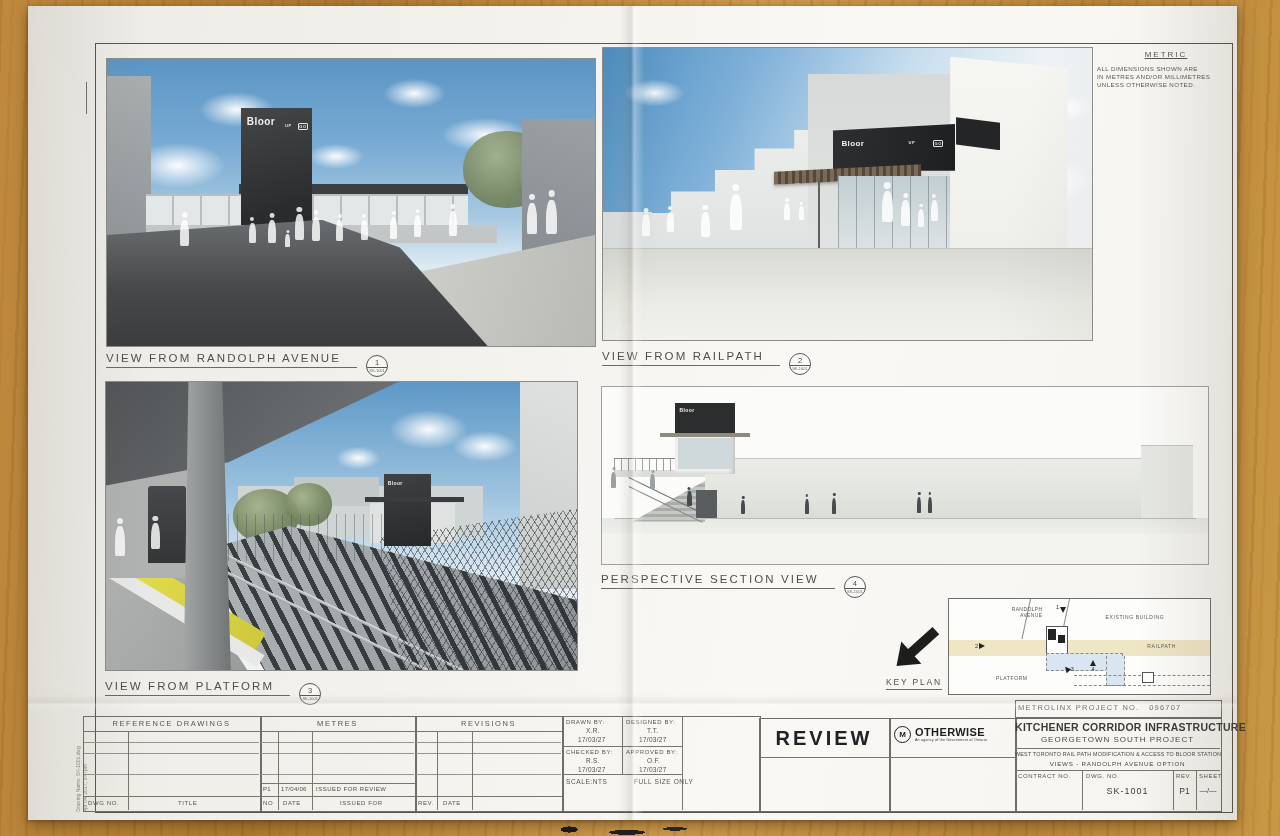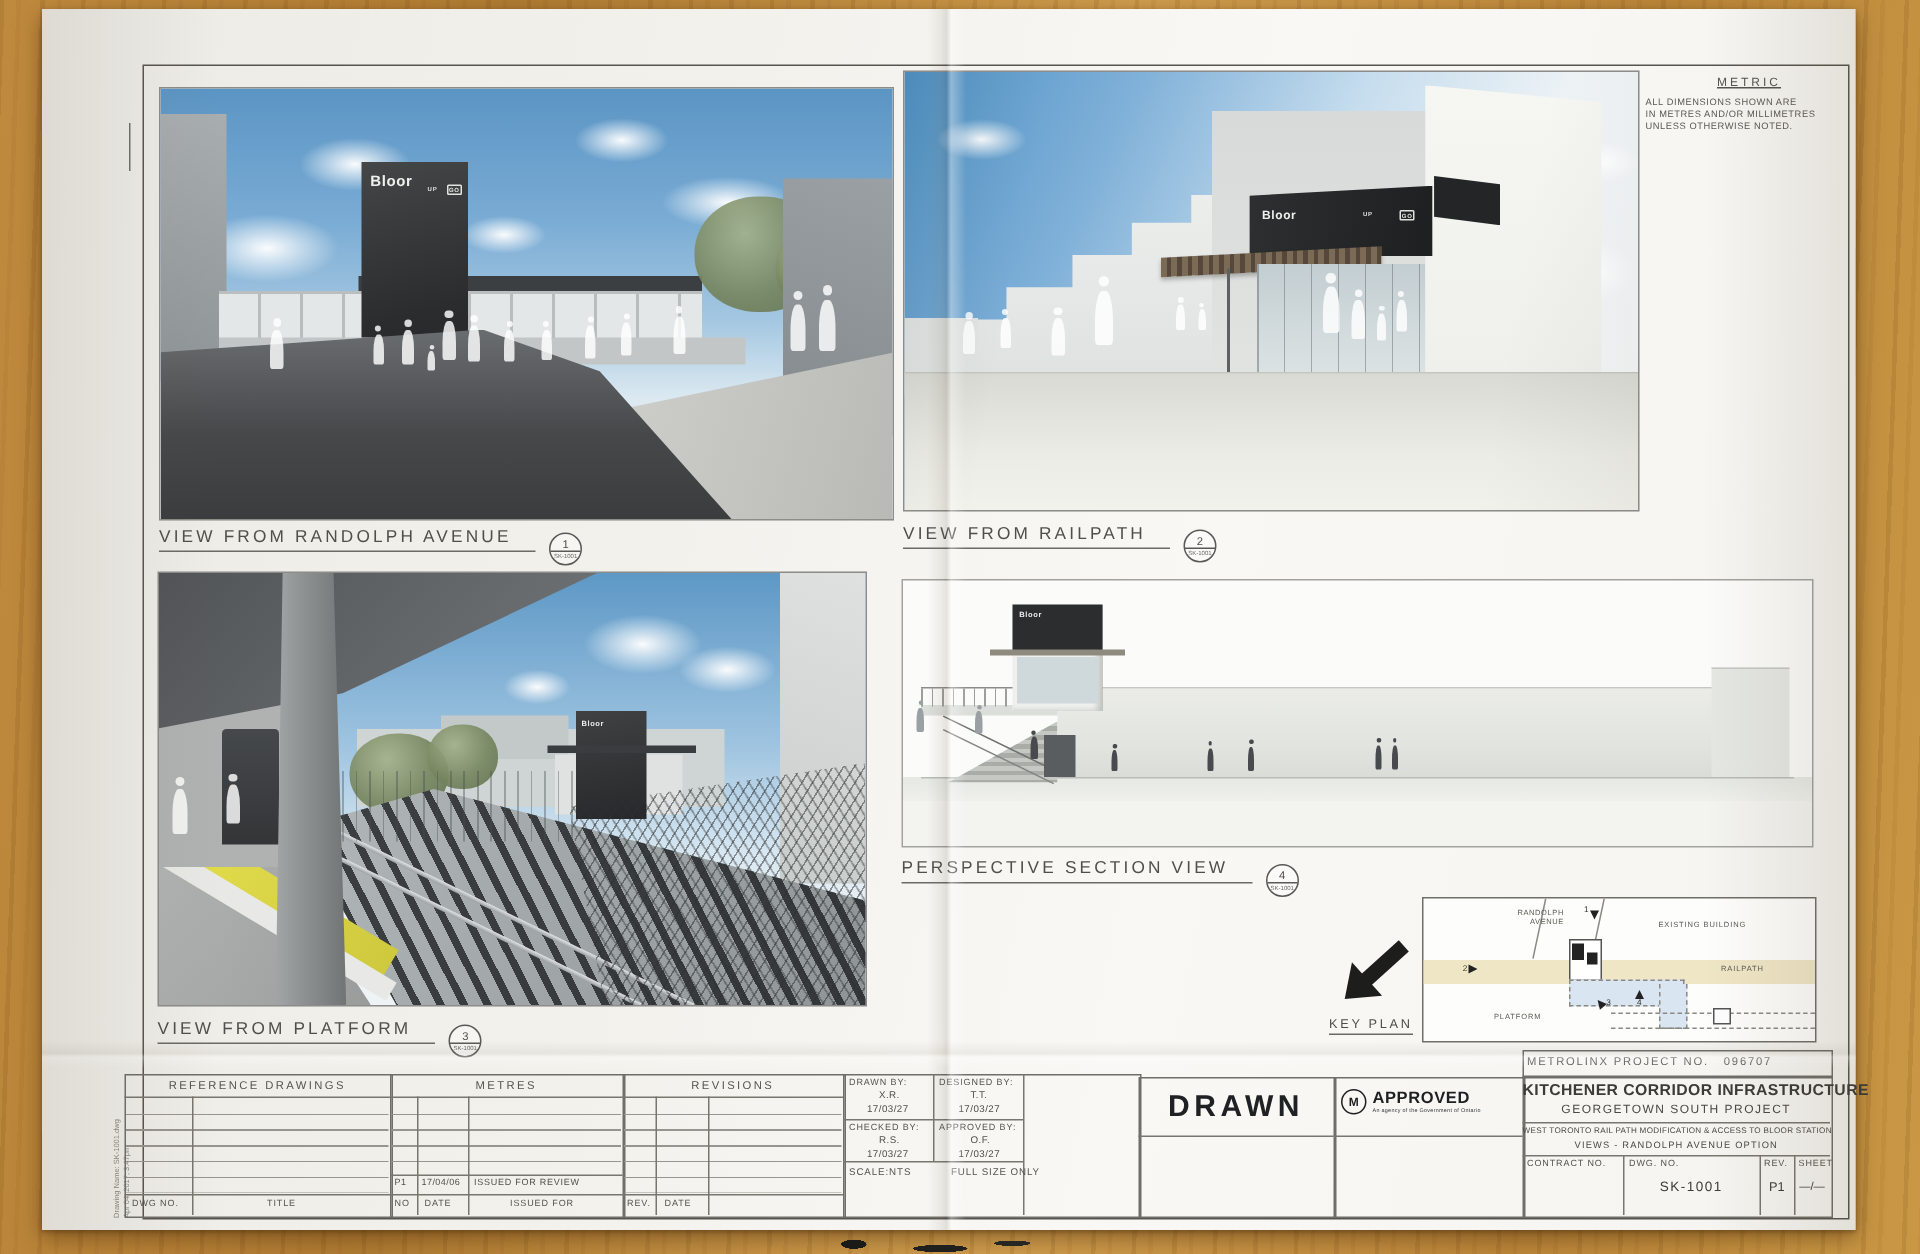--- a/index.html
+++ b/index.html
@@ -319,28 +319,28 @@
   <div class="tx small" style="left:586px;top:757px;">R.S.</div>
   <div class="tx small" style="left:578px;top:766px;">17/03/27</div>
   <div class="tlabel" style="left:626px;top:749px;">APPROVED BY:</div>
   <div class="tx small" style="left:647px;top:757px;">O.F.</div>
   <div class="tx small" style="left:639px;top:766px;">17/03/27</div>
   <div class="tlabel" style="left:566px;top:778px;font-size:6.5px;">SCALE:NTS</div>
   <div class="tlabel" style="left:634px;top:778px;font-size:6.5px;">FULL SIZE ONLY</div>
 
   <div class="cell" style="left:759px;top:718px;width:130px;height:92px;"></div>
   <div class="hl" style="left:759px;top:757px;width:130px;"></div>
-  <div class="tx" style="left:759px;top:727px;width:130px;text-align:center;font-size:20px;font-weight:bold;letter-spacing:3px;color:#202124;">DRAWN</div>
+  <div class="tx" style="left:759px;top:727px;width:130px;text-align:center;font-size:20px;font-weight:bold;letter-spacing:3px;color:#202124;">REVIEW</div>
 
   <div class="cell" style="left:889px;top:718px;width:126px;height:92px;"></div>
   <div class="hl" style="left:889px;top:757px;width:126px;"></div>
   <div class="abs" style="left:894px;top:726px;width:118px;display:flex;align-items:center;gap:4px;">
     <span style="width:15px;height:15px;border:1.6px solid #1d1f22;border-radius:50%;display:flex;align-items:center;justify-content:center;font-size:8px;font-weight:bold;color:#1d1f22;flex:0 0 auto;">M</span>
     <span style="display:flex;flex-direction:column;">
-      <span style="font-size:11px;font-weight:bold;letter-spacing:.4px;color:#1d1f22;line-height:11px;">APPROVED</span>
+      <span style="font-size:11px;font-weight:bold;letter-spacing:.4px;color:#1d1f22;line-height:11px;">OTHERWISE</span>
       <span style="font-size:3.6px;color:#33353a;letter-spacing:.2px;">An agency of the Government of Ontario</span>
     </span>
   </div>
 
   <div class="cell" style="left:1015px;top:700px;width:205px;height:17px;"></div>
   <div class="cell" style="left:1015px;top:717px;width:205px;height:93px;"></div>
   <div class="tx" style="left:1015px;top:721px;width:205px;text-align:center;font-size:10.5px;font-weight:600;letter-spacing:.3px;color:#3c3b37;">KITCHENER CORRIDOR INFRASTRUCTURE</div>
   <div class="tx" style="left:1015px;top:735px;width:205px;text-align:center;font-size:8px;letter-spacing:1px;color:#4a4944;">GEORGETOWN SOUTH PROJECT</div>
   <div class="hl" style="left:1015px;top:748px;width:205px;"></div>
   <div class="tx" style="left:1015px;top:751px;width:205px;text-align:center;font-size:5.4px;letter-spacing:.2px;color:#4a4944;">WEST TORONTO RAIL PATH MODIFICATION &amp; ACCESS TO BLOOR STATION</div>

